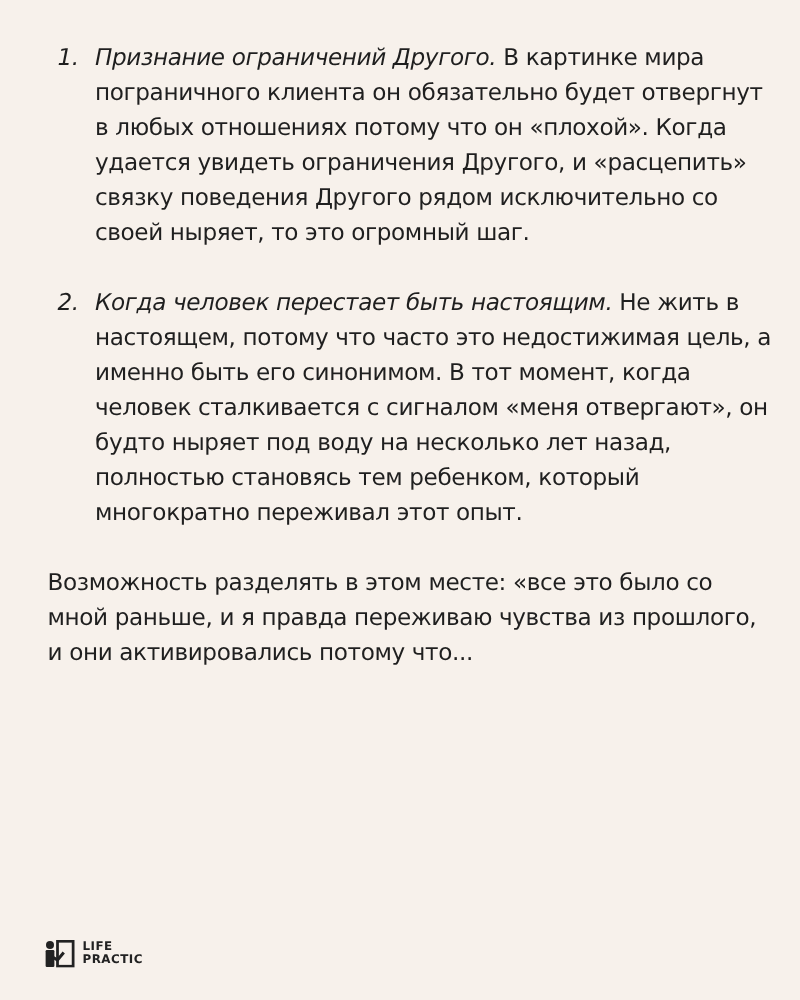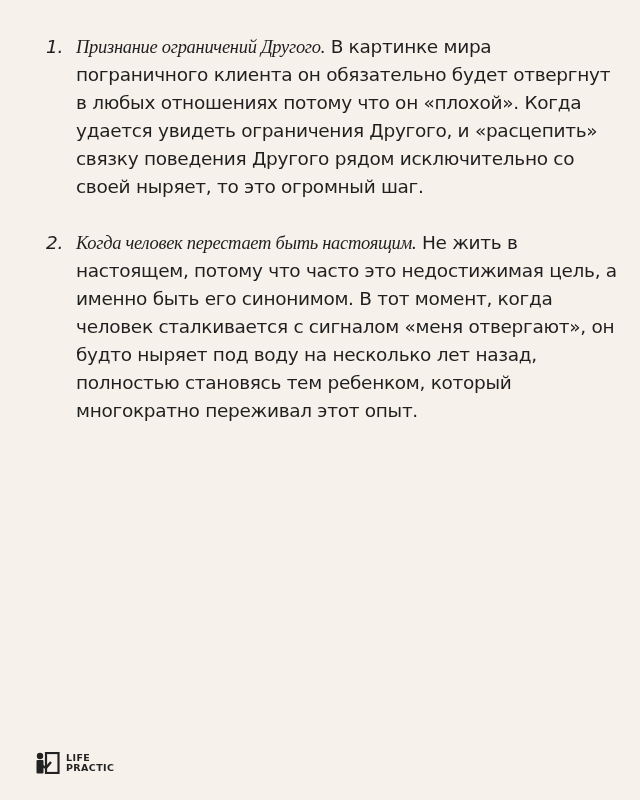--- a/index.html
+++ b/index.html
@@ -12,21 +12,21 @@
     }
     .content {
       position: absolute; left: 38px; top: 33px; width: 580px;
       font-size: 18.5px; line-height: 28px; letter-spacing: -0.3px;
     }
     p { margin: 0; }
     .intro { margin-bottom: 28px; }
     ol { margin: 0; padding: 0; list-style: none; }
     .item { position: relative; padding-left: 30px; margin-bottom: 28px; margin-left: 8px; }
     .num { position: absolute; left: 0; top: 0; font-style: italic; }
-    .lead { font-style: italic; font-family: Liberation Serif, serif; }
+    .lead { font-style: italic; }
     .logo {
       position: absolute; left: 36px; top: 752px;
       display: flex; align-items: center; gap: 6px;
     }
     .logo-text {
       font-family: "DejaVu Sans", sans-serif; font-weight: bold;
       font-size: 9.5px; line-height: 10px; letter-spacing: 0.4px; color: #222;
     }
     .logo-text span { display: block; }
   </style>
@@ -37,20 +37,21 @@
   <ol>
     <li class="item">
       <span class="num">1.</span>
       <span class="lead">Признание ограничений Другого.</span><span> В картинке мира пограничного клиента он обязательно будет отвергнут в любых отношениях потому что он «плохой». Когда удается увидеть ограничения Другого, и «расцепить» связку поведения Другого рядом исключительно со своей ныряет, то это огромный шаг.</span>
     </li>
     <li class="item">
       <span class="num">2.</span>
       <span class="lead">Когда человек перестает быть настоящим.</span><span> Не жить в настоящем, потому что часто это недостижимая цель, а именно быть его синонимом. В тот момент, когда человек сталкивается с сигналом «меня отвергают», он будто ныряет под воду на несколько лет назад, полностью становясь тем ребенком, который многократно переживал этот опыт.</span>
     </li>
   </ol>
+  <p>Возможность разделять в этом месте: «все это было со мной раньше, и я правда переживаю чувства из прошлого, и они активировались потому что...</p>
 </div>
 
 <div class="logo">
   <svg width="24" height="22" viewBox="0 0 24 22">
     <circle cx="4" cy="4" r="3.2" fill="#222"></circle>
     <rect x="0.5" y="8" width="7" height="13.5" rx="1" fill="#222"></rect>
     <rect x="10" y="1" width="12.5" height="20" fill="none" stroke="#222" stroke-width="2.2"></rect>
     <path d="M5 13 L10 16 L15 10" fill="none" stroke="#222" stroke-width="2.4"></path>
   </svg>
   <div class="logo-text">

